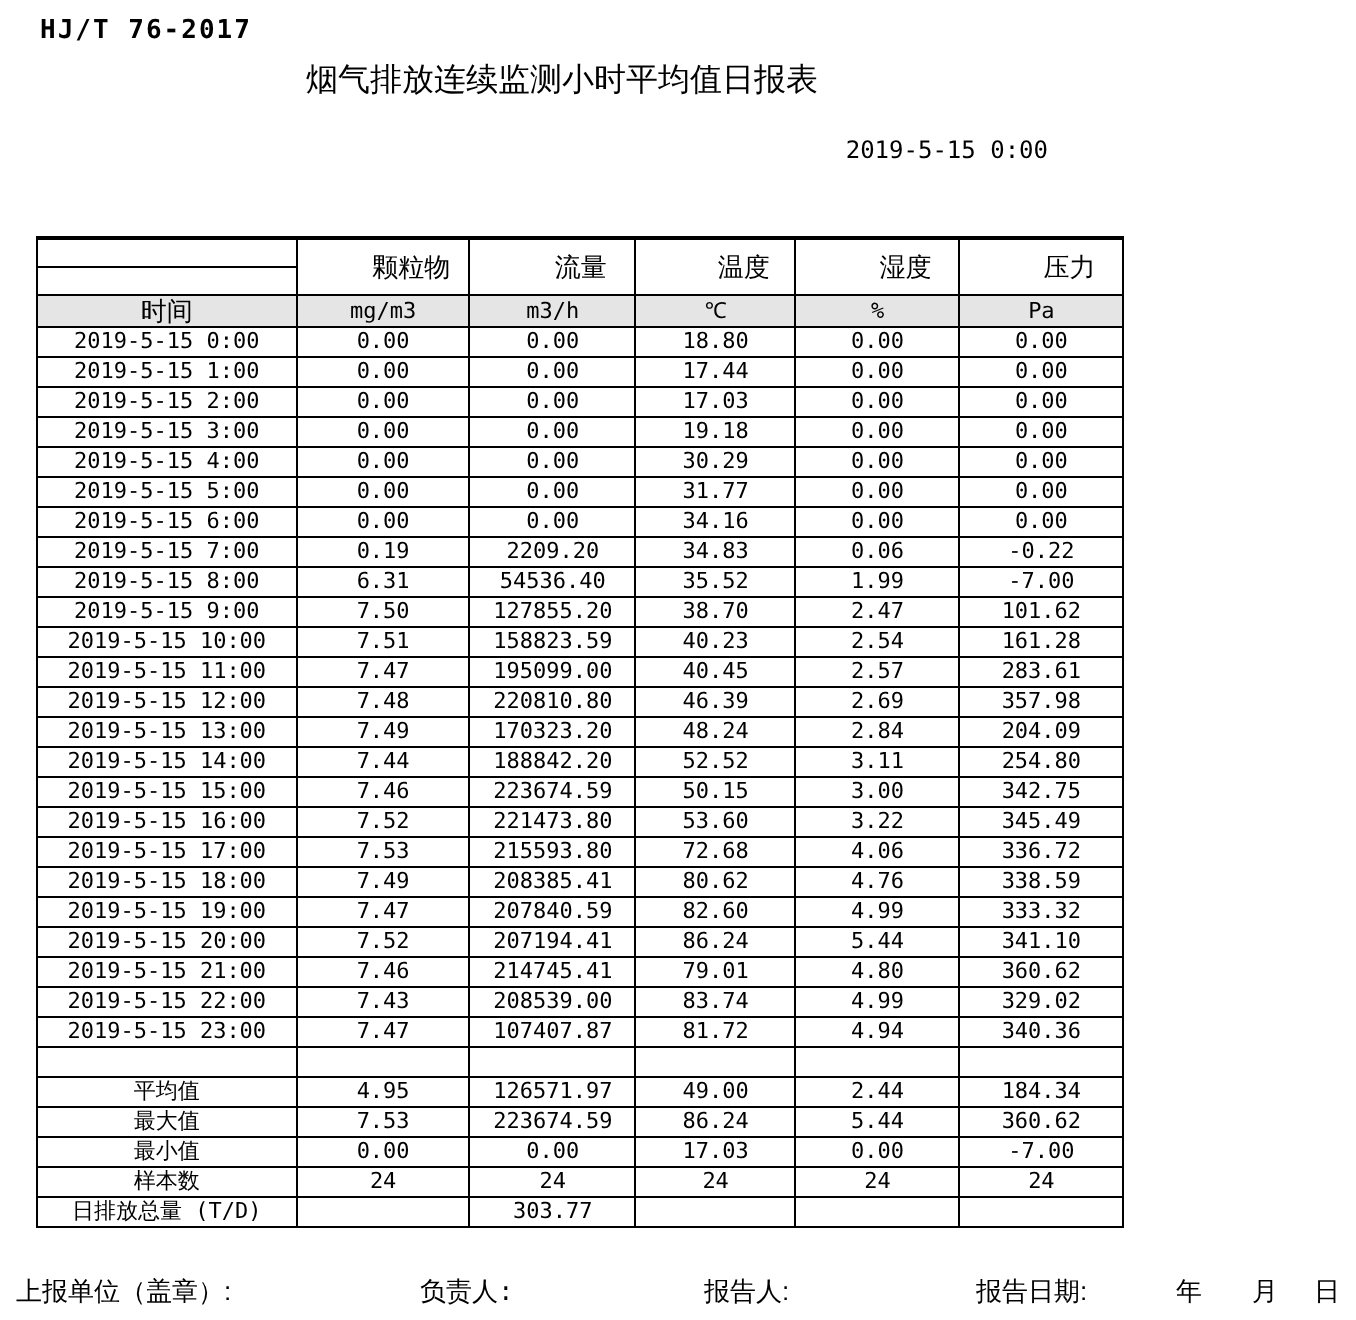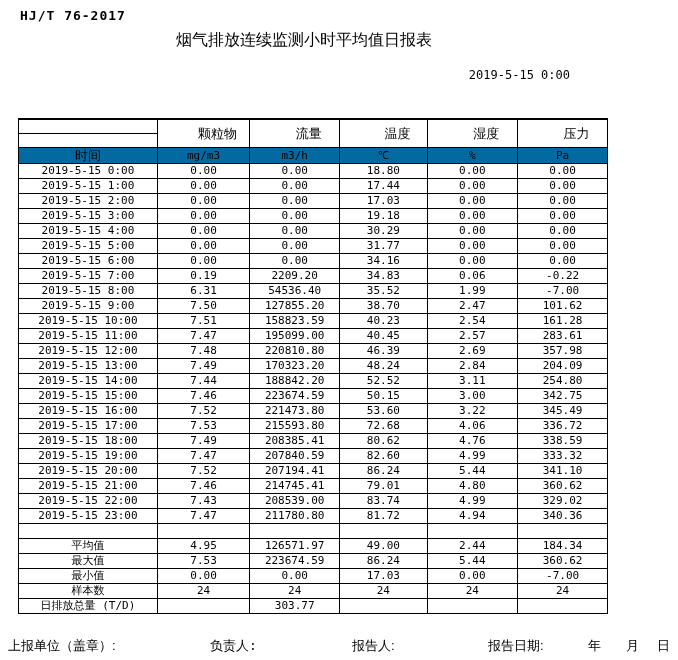--- a/index.html
+++ b/index.html
@@ -1,17 +1,17 @@
 <!DOCTYPE html>
 <html><head>
 <meta charset="utf-8">
 <style>
   html,body { margin:0; padding:0; background:#ffffff; }
   .page {
-    position:relative; width:608px; height:660px; background:#ffffff;
+    position:relative; width:562px; height:660px; background:#ffffff;
     font-family:"Liberation Sans", sans-serif; color:#000;
   }
   .std-code {
     position:absolute; top:8px; left:20px;
     font-weight:bold; font-size:13px; letter-spacing:1px;
     font-family:"DejaVu Sans Mono", monospace;
   }
   .title {
     position:absolute; top:30px; left:0; width:100%;
     text-align:center; font-weight:normal; font-size:16px;
@@ -30,21 +30,21 @@
     border:1px solid #000; padding:0; text-align:center;
     font-size:11px; height:14px; line-height:14px;
     font-family:"DejaVu Sans Mono", monospace;
     overflow:hidden; white-space:nowrap;
   }
   tr.h1 td, tr.h2 td { height:13px;padding-left:28px; }
   tr.h1 td.colhead {
     font-size:13px; height:27px; line-height:27px;
     font-family:"Liberation Sans", sans-serif;
   }
-  tr.green td { background:#0369a1; height:15px; line-height:15px; }
+  tr.green td { background:#e5e5e5; height:15px; line-height:15px; }
   td.sumlabel { font-family:"Liberation Sans", sans-serif; font-size:12px; }
   tr.green td.timehead { font-size:13px; font-family:"Liberation Sans", sans-serif; }
   .footer-note {
     position:absolute; top:617px; left:8px; font-size:13px;
   }
   .sign-row { position:absolute; top:637px; left:0; width:100%; font-size:13px; }
   .sign-row span { position:absolute; white-space:nowrap; }
   .lbl-unit { left:8px; }
   .lbl-resp { left:210px;font-family:Liberation Mono, monospace; }
   .lbl-reporter { left:352px; }
@@ -275,21 +275,21 @@
           <td>2019-5-15 22:00</td>
           <td>7.43</td>
           <td>208539.00</td>
           <td>83.74</td>
           <td>4.99</td>
           <td>329.02</td>
         </tr>
         <tr>
           <td>2019-5-15 23:00</td>
           <td>7.47</td>
-          <td>211780.80</td>
+          <td>107407.87</td>
           <td>81.72</td>
           <td>4.94</td>
           <td>340.36</td>
         </tr>
         <tr>
           <td></td>
           <td></td>
           <td></td>
           <td></td>
           <td></td>

